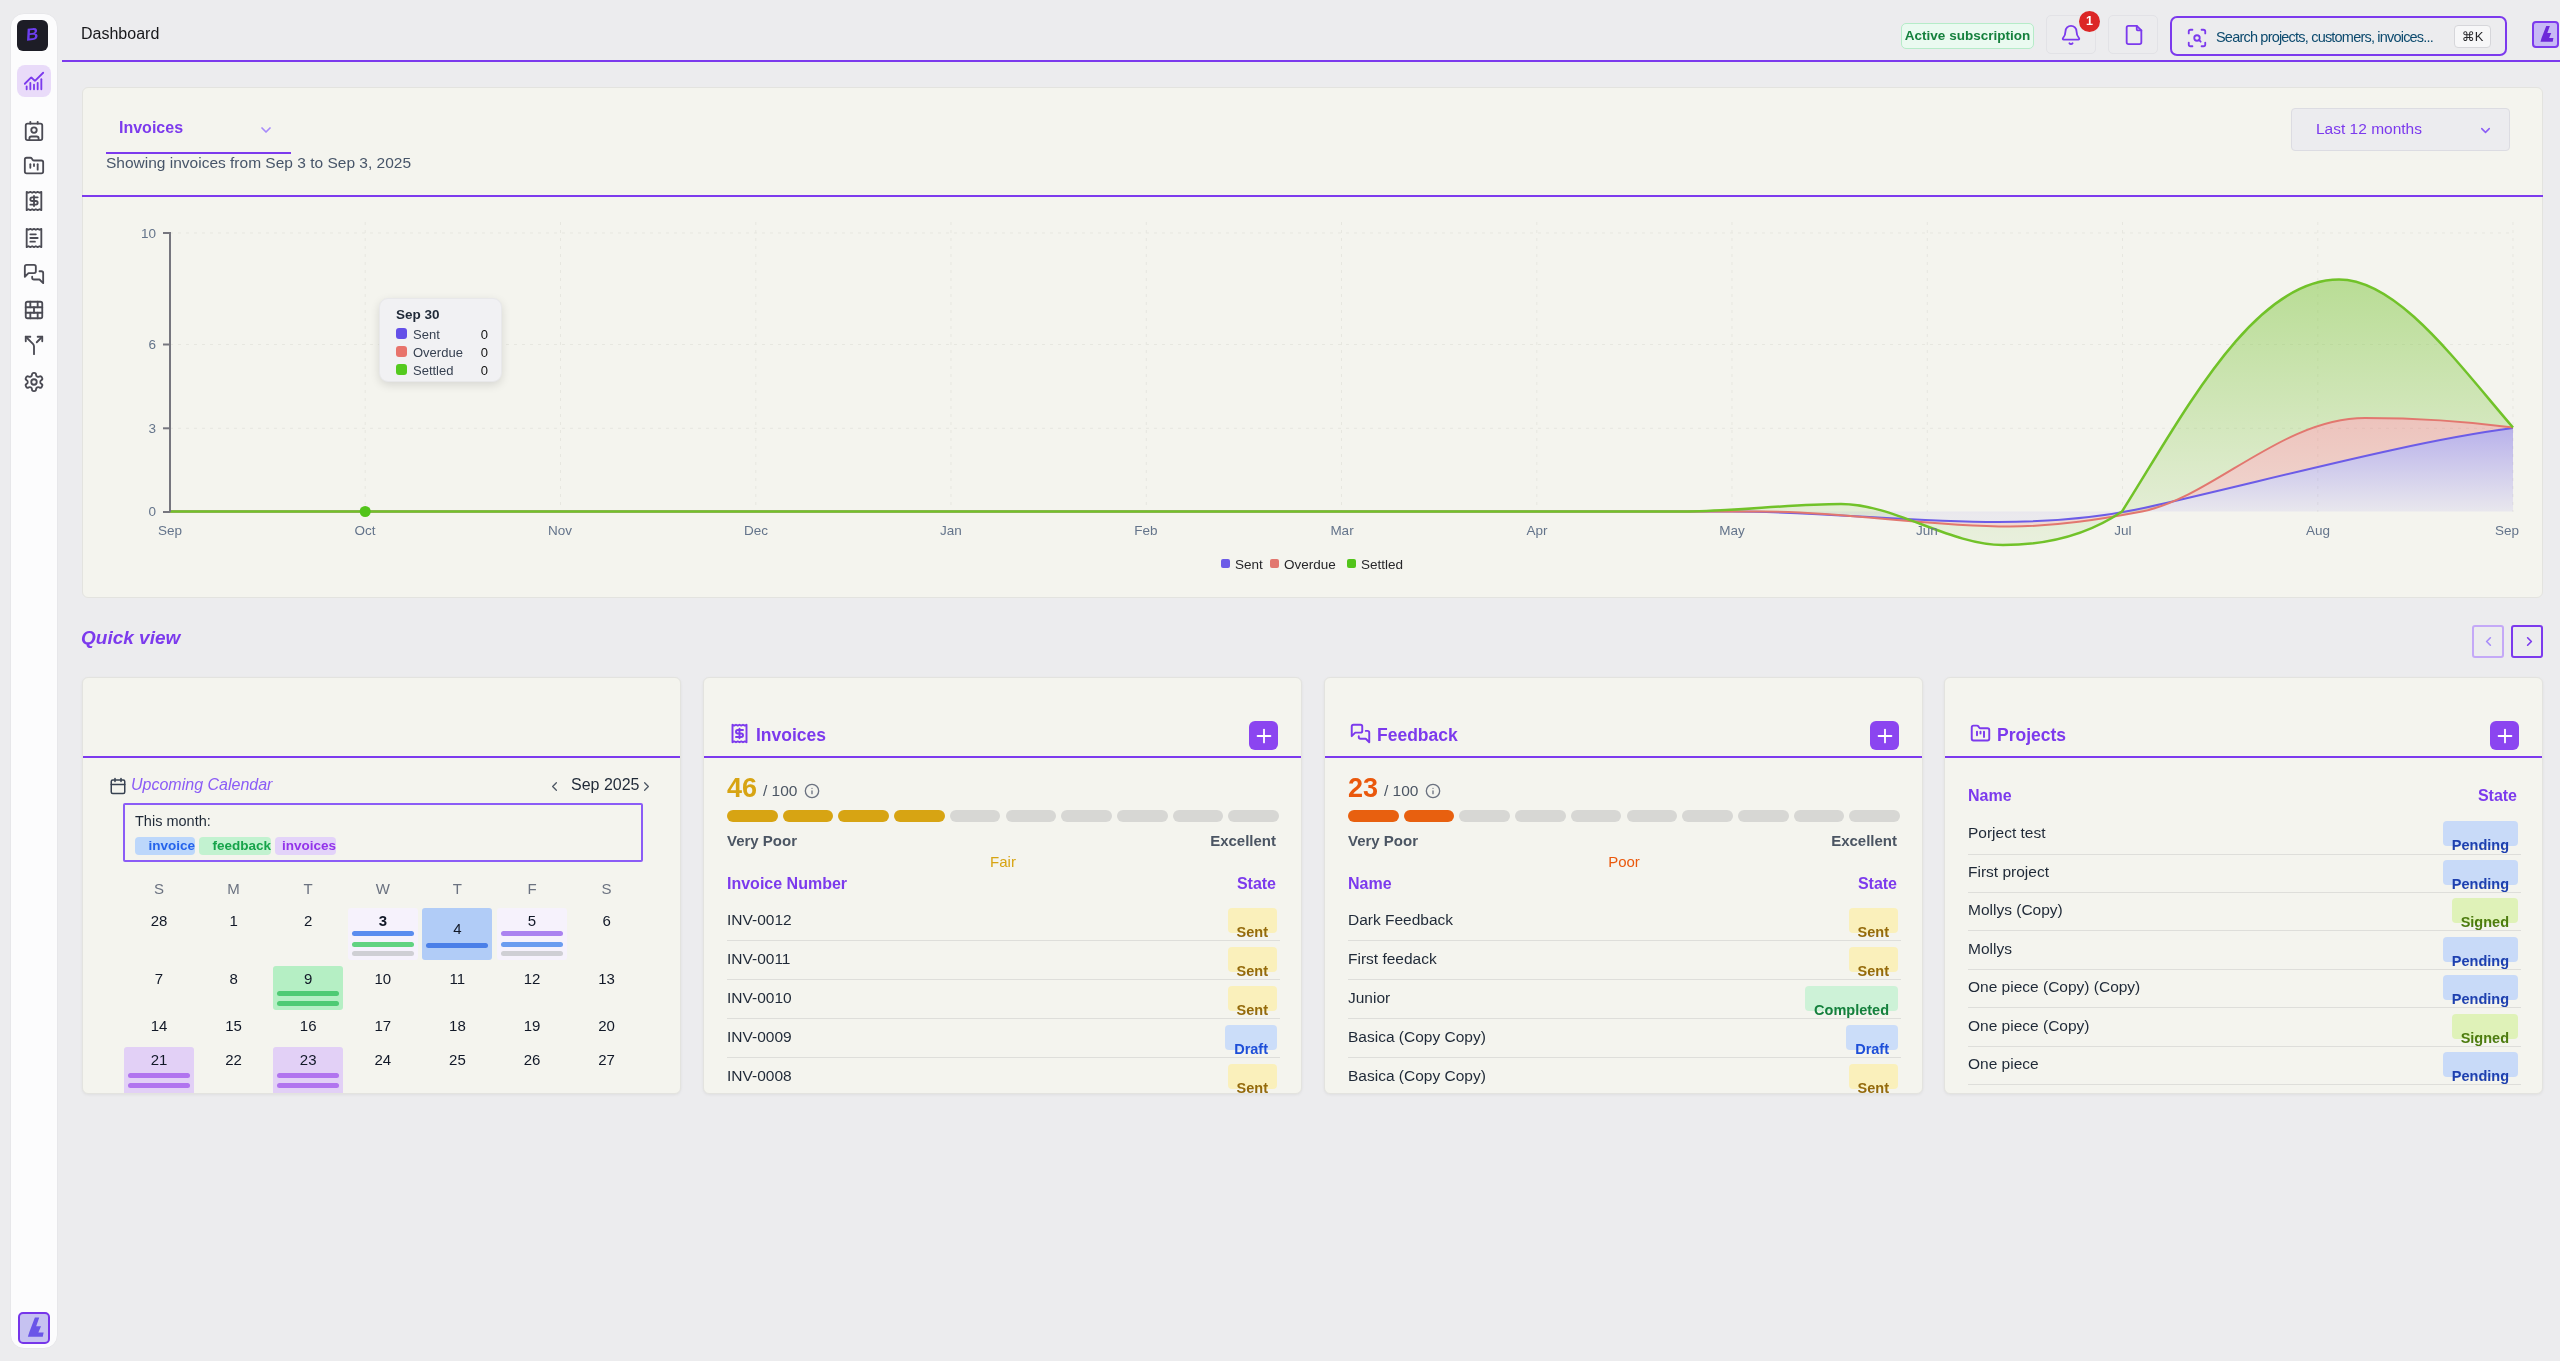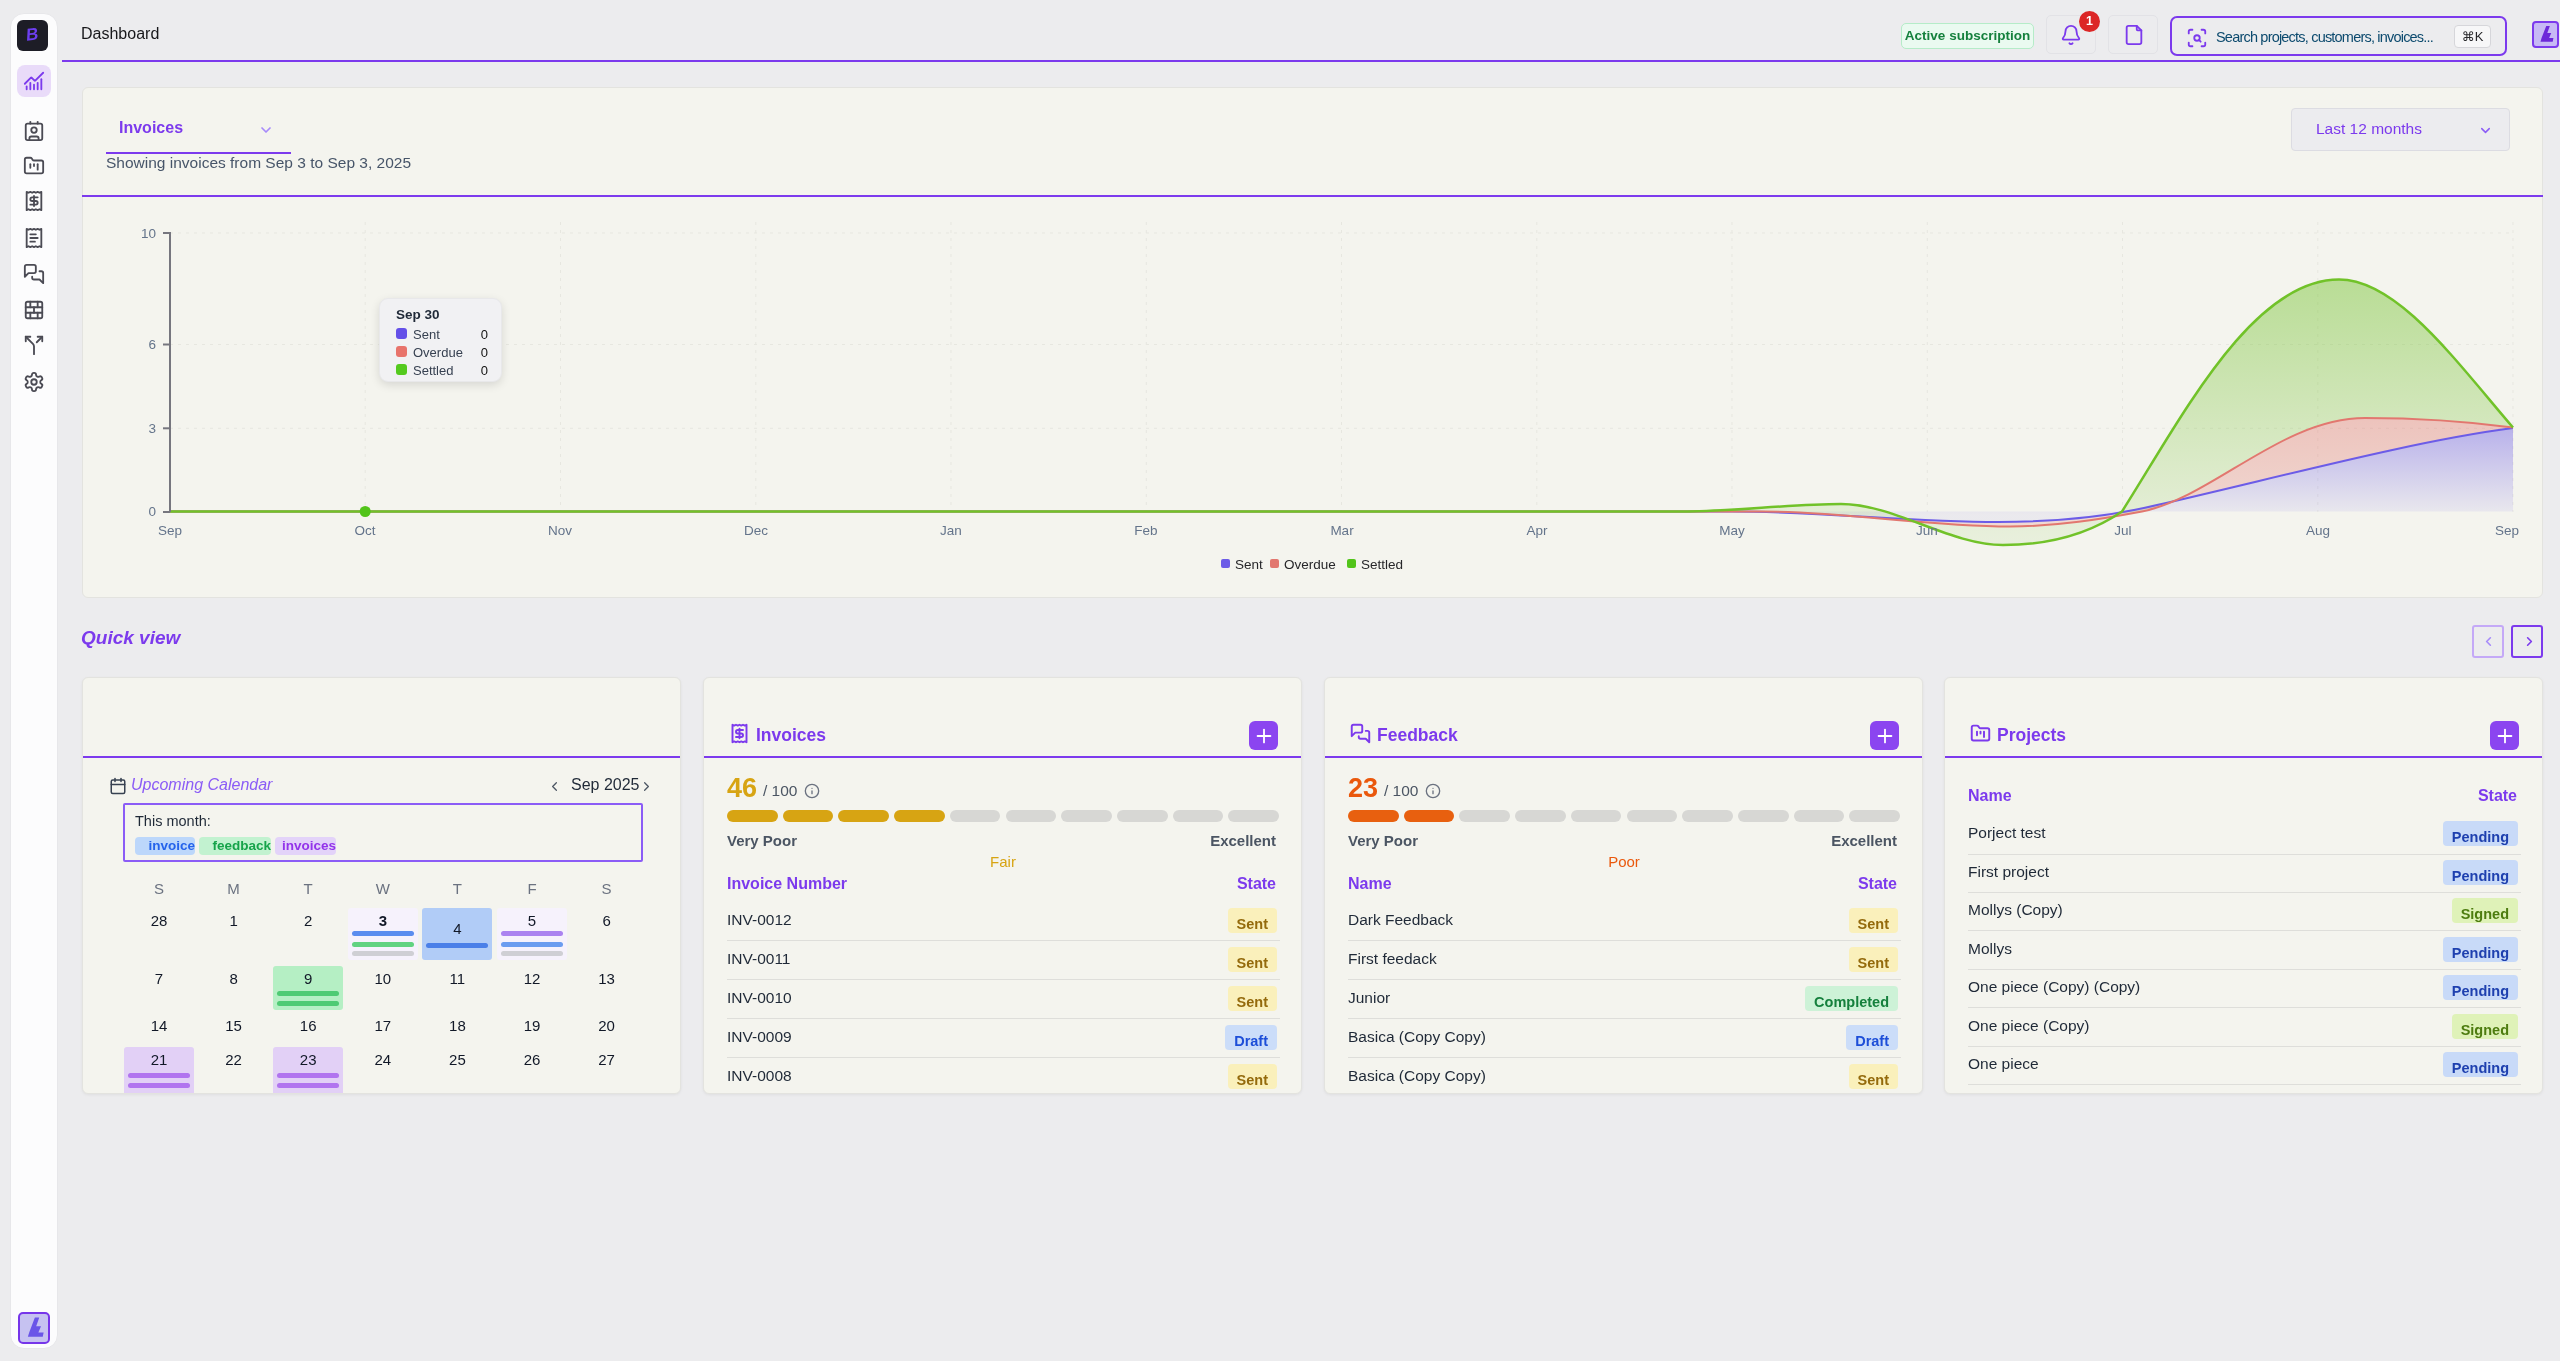--- a/index.html
+++ b/index.html
@@ -79,21 +79,21 @@
   .sinfo { position:absolute; left:100px; top:105px; width:16px; height:16px; color:#6b7280; }
   .segrow { position:absolute; left:23px; top:132px; width:552px; height:12px; }
   .seg { position:absolute; top:0; width:50.7px; height:12px; border-radius:6px; background:#d7d7d4; }
   .slab { position:absolute; top:154px; font-size:15px; color:#4b5563;font-weight:bold; }
   .bandlab { position:absolute; top:175px; width:552px; text-align:center; font-size:15px; font-weight:500; }
 
   
   .thead { position:absolute; font-size:16px; font-weight:bold; color:#7c3aed; }
   .rname { position:absolute; left:23px; font-size:15.5px; color:#1f2937; }
   .badge { position:absolute; right:24px; height:25px; border-radius:4px; font-size:14.5px; font-weight:bold;
-           text-align:center; line-height:25px; padding:4px 9px; }
+           text-align:center; line-height:25px; padding:12px 9px; }
   .rdiv { position:absolute; left:23px; width:553px; height:1px; background:#dededa; }
   .b-sent { background:#faf0bb; color:#946a0c; }
   .b-draft { background:#cbddf9; color:#1d4ed8; }
   .b-completed { background:#cdf2d7; color:#15803d; }
   .b-pending { background:#c8daf8; color:#1e40af; }
   .b-signed { background:#dff2b8; color:#4d7c0f; }
 
   
   #calyear { position:absolute; right:24px; top:48px; font-size:16px; color:#6b7280; }
   #upcal { position:absolute; left:26px; top:98px; width:550px; height:20px; }

